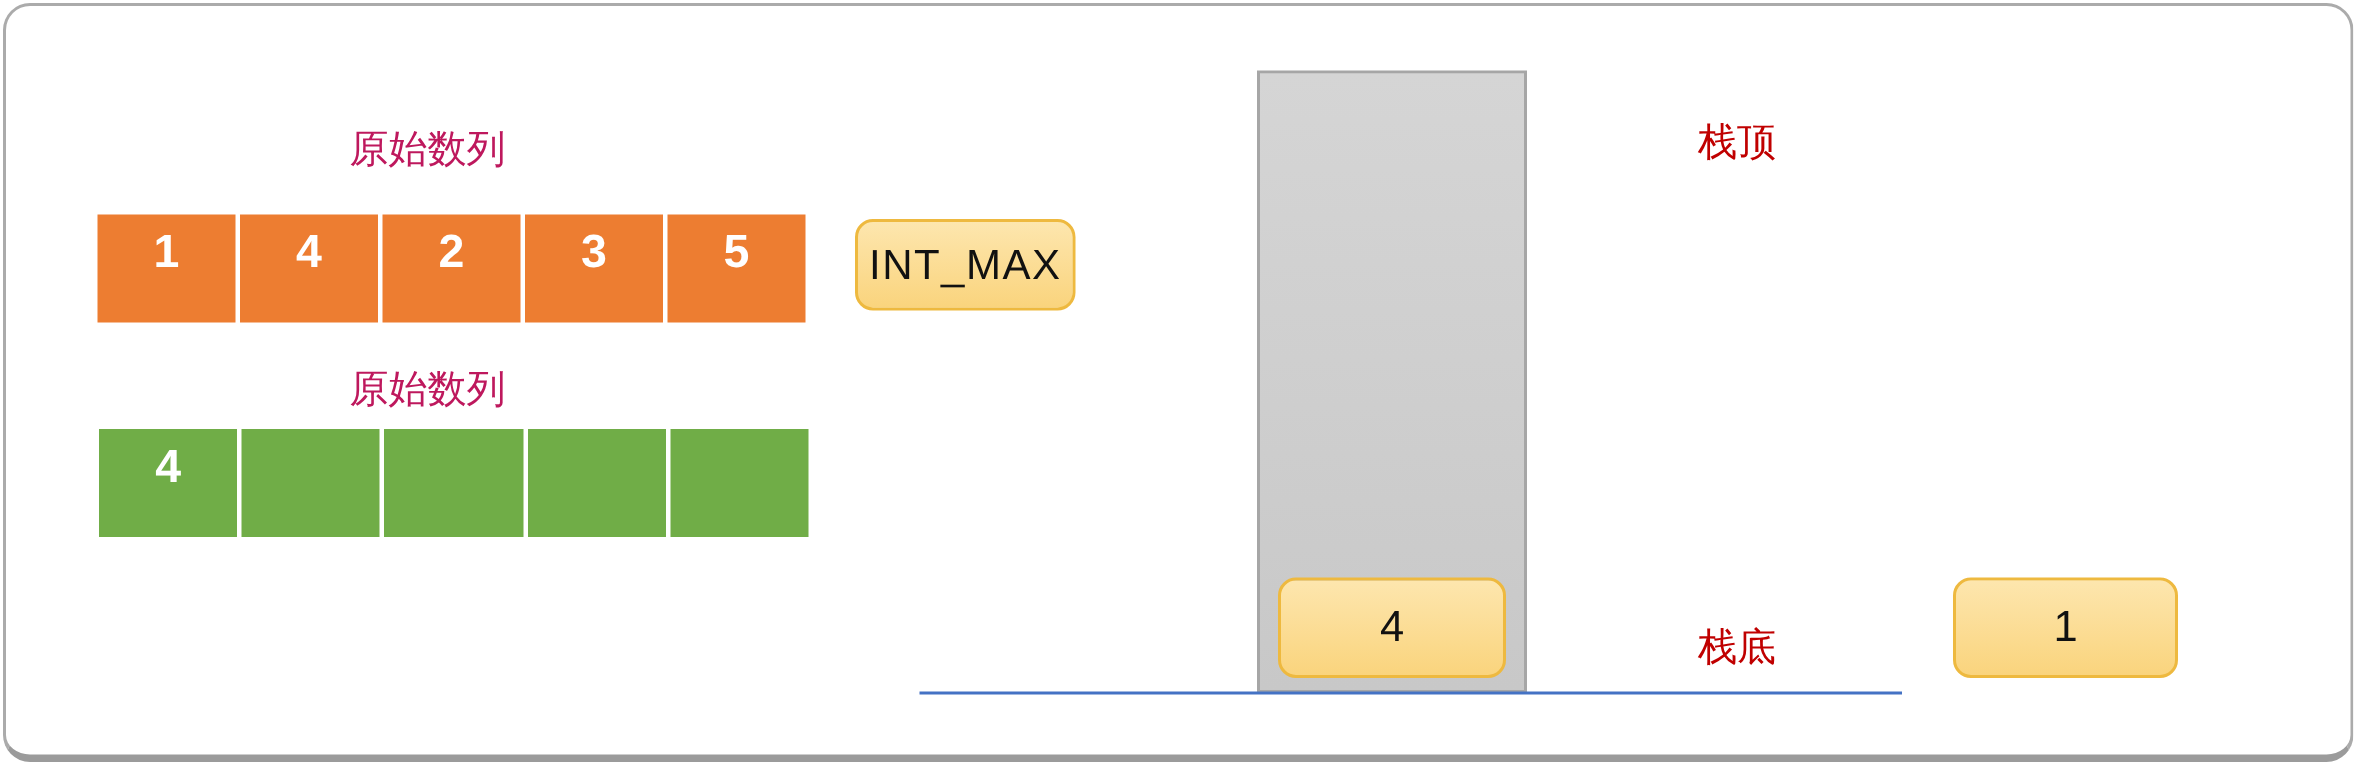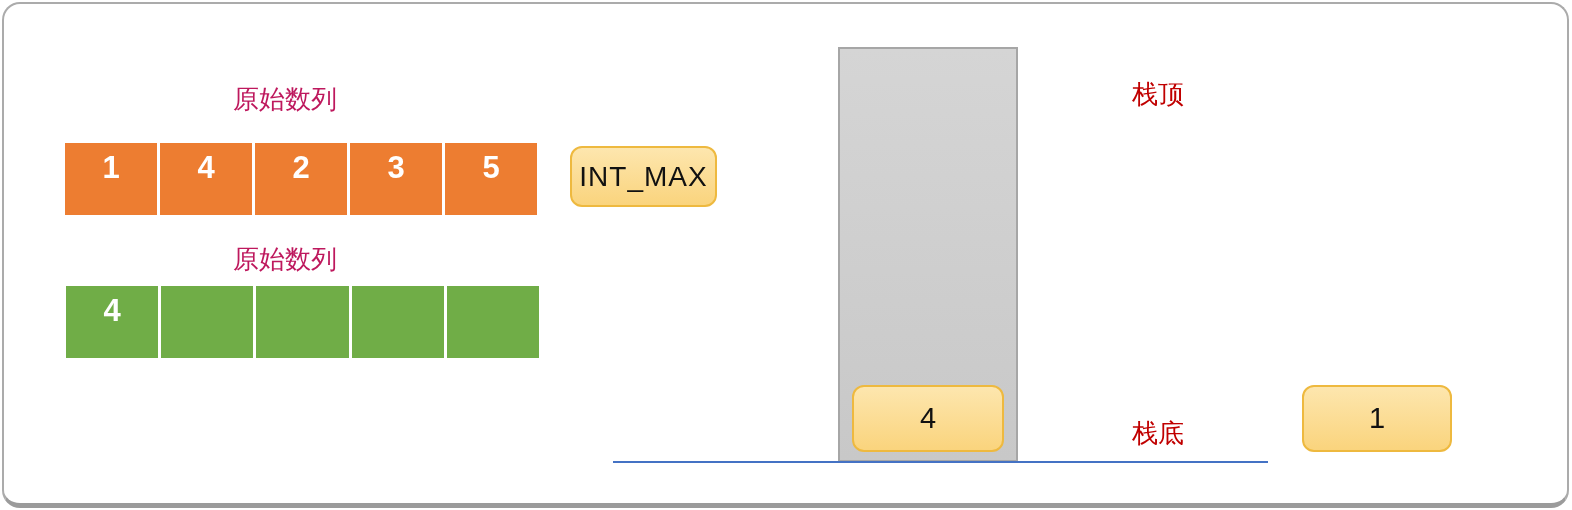--- a/index.html
+++ b/index.html
@@ -103,21 +103,21 @@
     <div class="cell"></div>
     <div class="cell"></div>
     <div class="cell"></div>
     <div class="cell"></div>
   </div>
 
   <div class="stack-body" style="left:838px; top:47px; width:180px; height:415px;"></div>
 
   <div class="stack-label" style="left:1132px; top:53px;margin-top:28px;">栈顶</div>
 
-  <div class="stack-label" style="left:1132px; top:420px;">栈底</div>
+  <div class="stack-label" style="left:1132px; top:420px;font-family:Liberation Mono, monospace;">栈底</div>
 
   <div class="baseline" style="left:613px; top:461px; width:655px; height:2px;"></div>
 
   <div class="gold-box stack-chip" style="left:852px; top:385px; width:152px; height:67px;">4</div>
 
   <div class="gold-box stack-chip" style="left:1302px; top:385px; width:150px; height:67px;">1</div>
 
 </div>
 
 </body></html>

